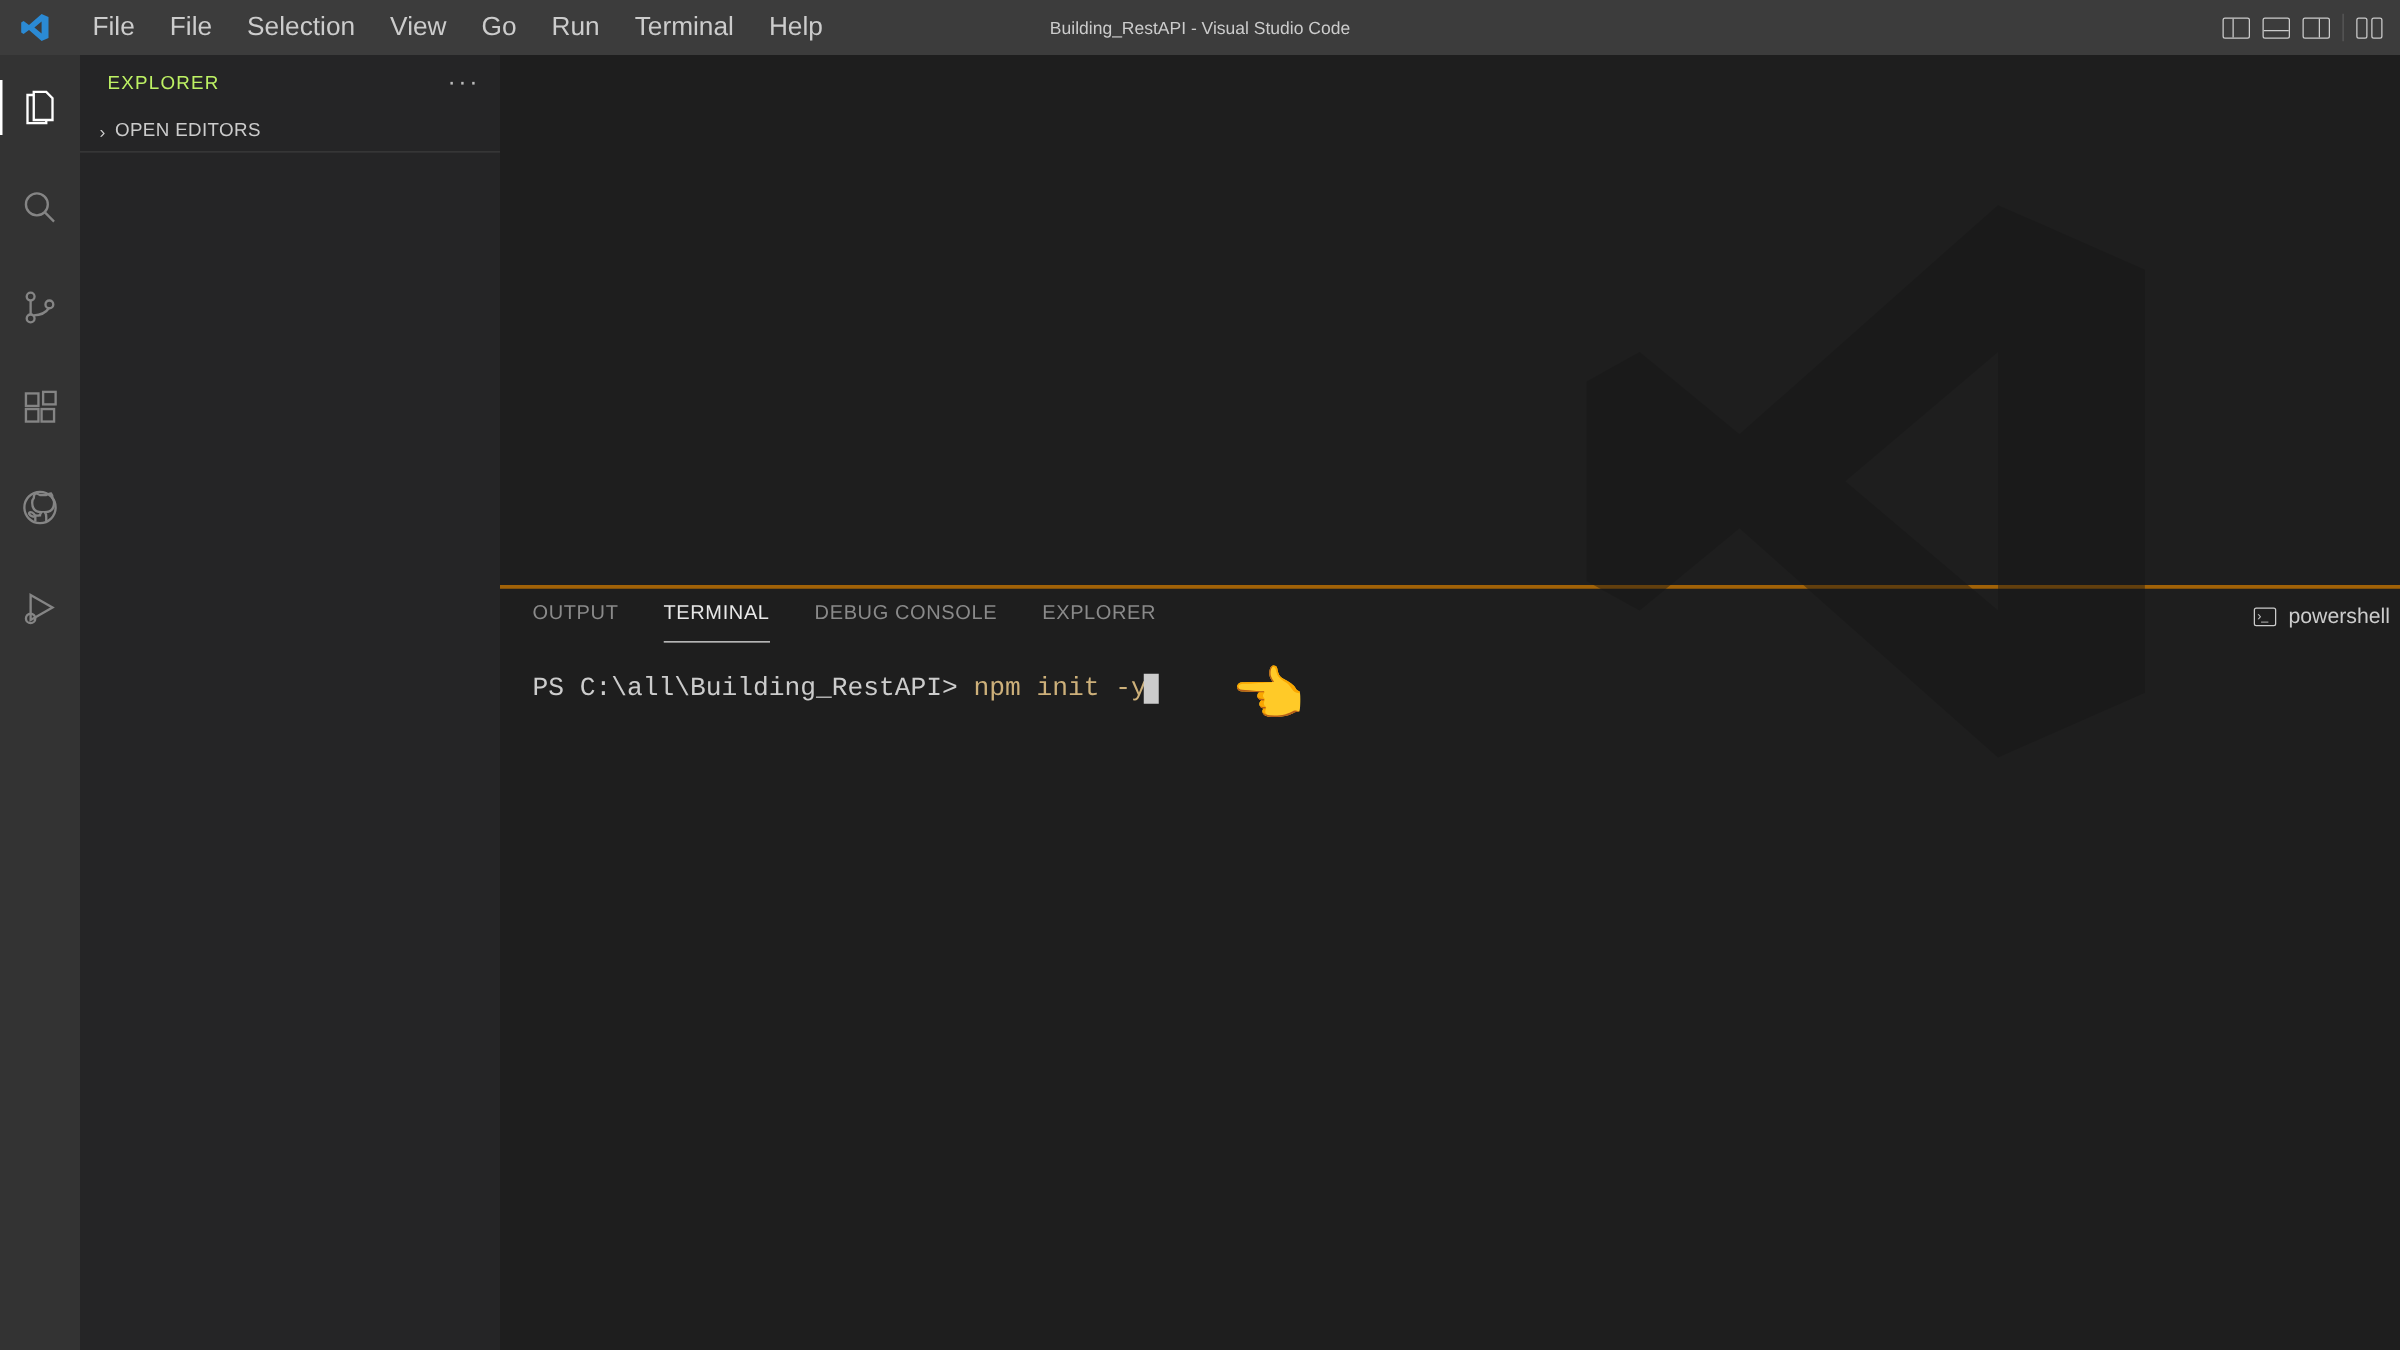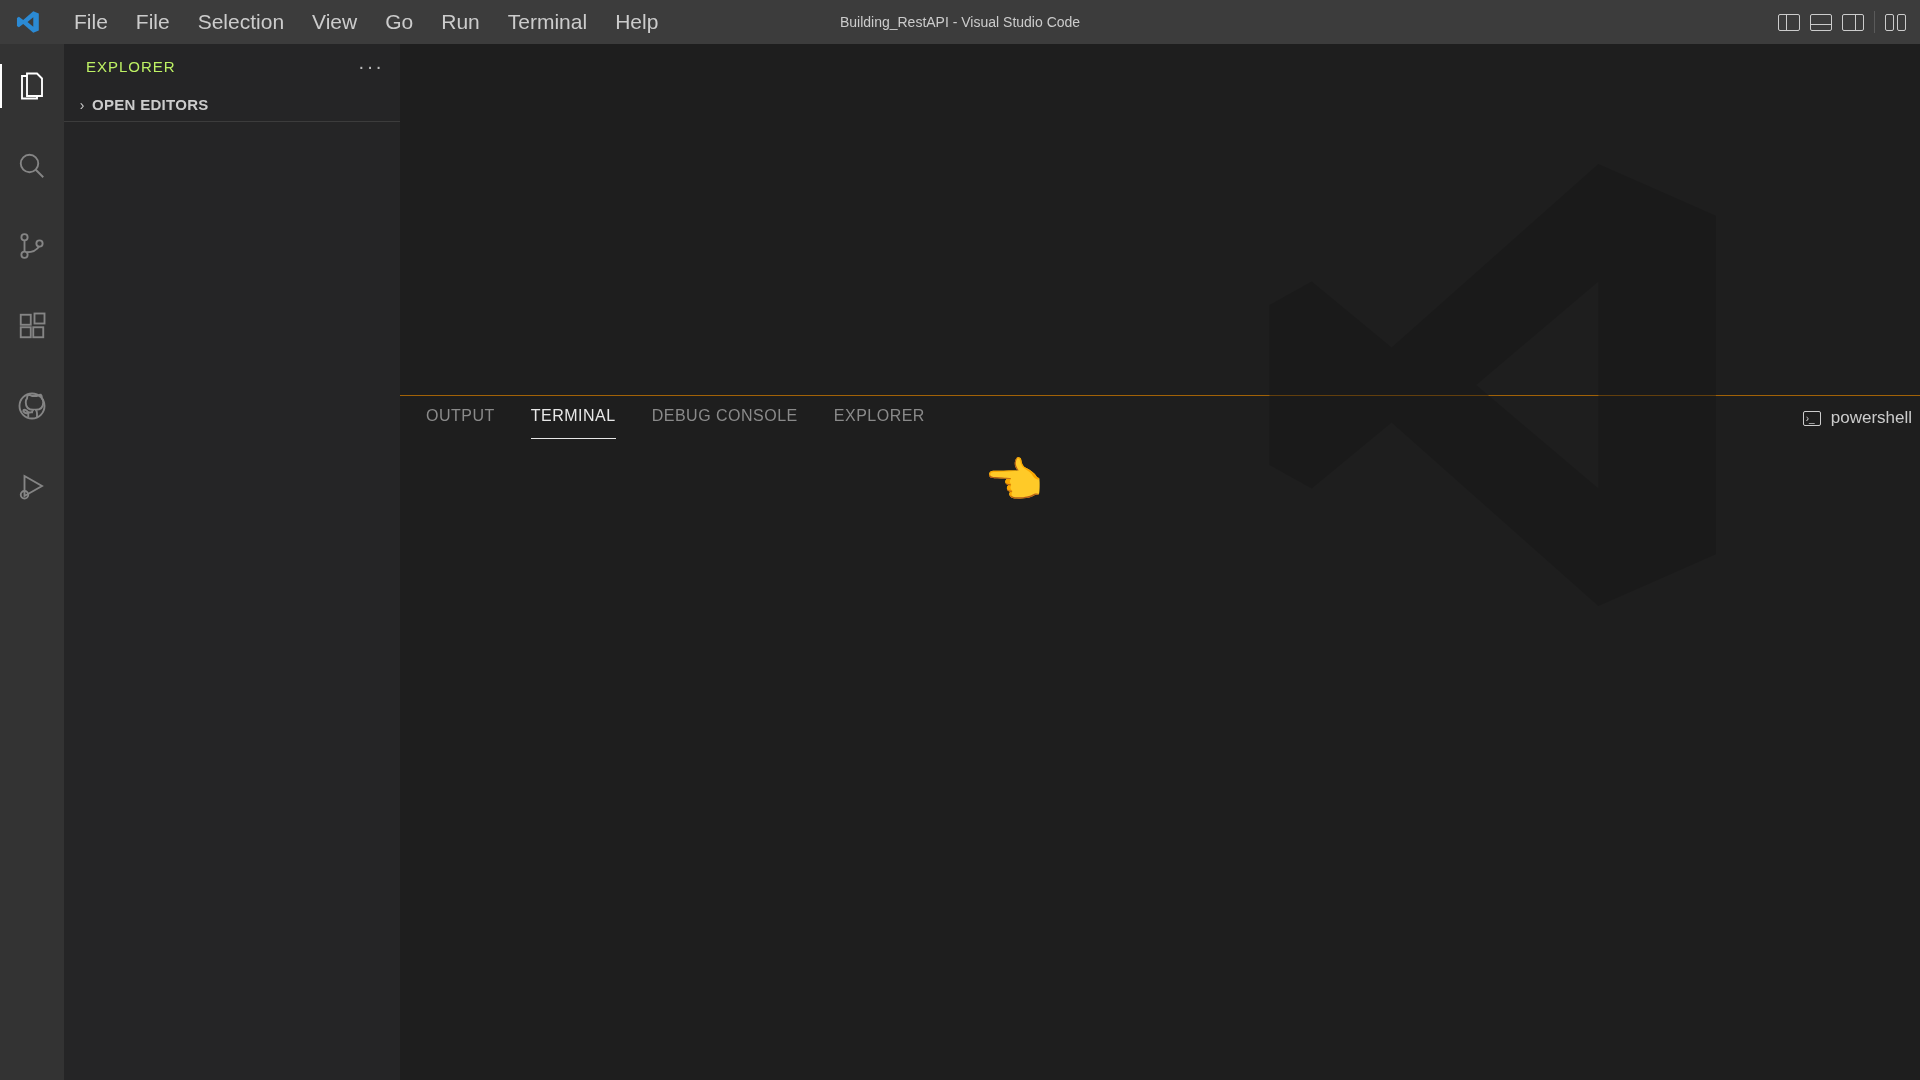--- a/index.html
+++ b/index.html
@@ -117,21 +117,21 @@
   height: 34px;
   display: flex;
   align-items: center;
   padding-left: 8px;
   cursor: pointer;
 }
 .tree-section.collapsed-look { border-bottom: 1px solid #3c3c3c; }
 .chevron { width:20px; text-align:center; color:#cccccc; font-size:14px; }
 .section-label {
   font-size: 15px;
-  font-weight: 700;
+  font-weight: 400;
   color: #cccccc;
   letter-spacing: 0.3px;
 }
 .editor-area {
   flex: 1;
   background: #1e1e1e;
   display: flex;
   flex-direction: column;
   position: relative;
 }
@@ -142,22 +142,22 @@
   align-items: center;
   justify-content: center;
 }
 .watermark {
   position: absolute;
   top: 106px;
   right: 190px;
   opacity: 0.45;
 }
 .panel {
-  height: 685px;
-  border-top: 1px solid #a16207;
+  height: 612px;
+  border-top: 3px solid #a16207;
   display: flex;
   flex-direction: column;
 }
 .panel-tabs {
   height: 44px;
   display: flex;
   align-items: center;
   padding-left: 26px;
   gap: 36px;
   position: relative;
@@ -322,17 +322,20 @@
         <div class="panel-tab">OUTPUT</div>
         <div class="panel-tab active">TERMINAL</div>
         <div class="panel-tab">DEBUG CONSOLE</div>
         <div class="panel-tab">EXPLORER</div>
         <div class="panel-right">
           <span class="shell-icon">›_</span>
           <span>powershell</span>
         </div>
       </div>
       <div class="terminal-body">
+        <span class="term-line">
+          <span class="term-prompt">PS C:\all\Building_RestAPI&gt; </span><span class="term-cmd">npm init -y</span><span class="cursor-block"></span>
+        </span>
         <span class="pointing-emoji">👉</span>
       </div>
     </div>
   </div>
 </div>
 
 </body></html>

